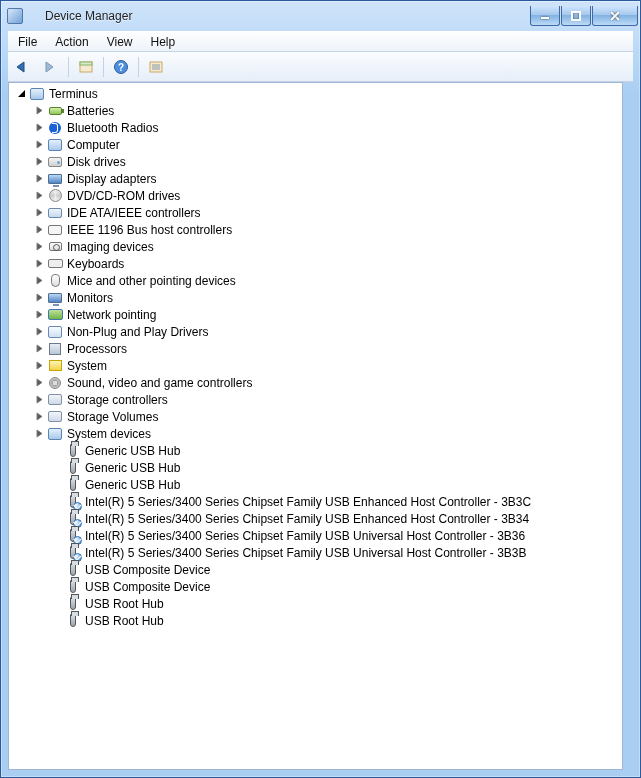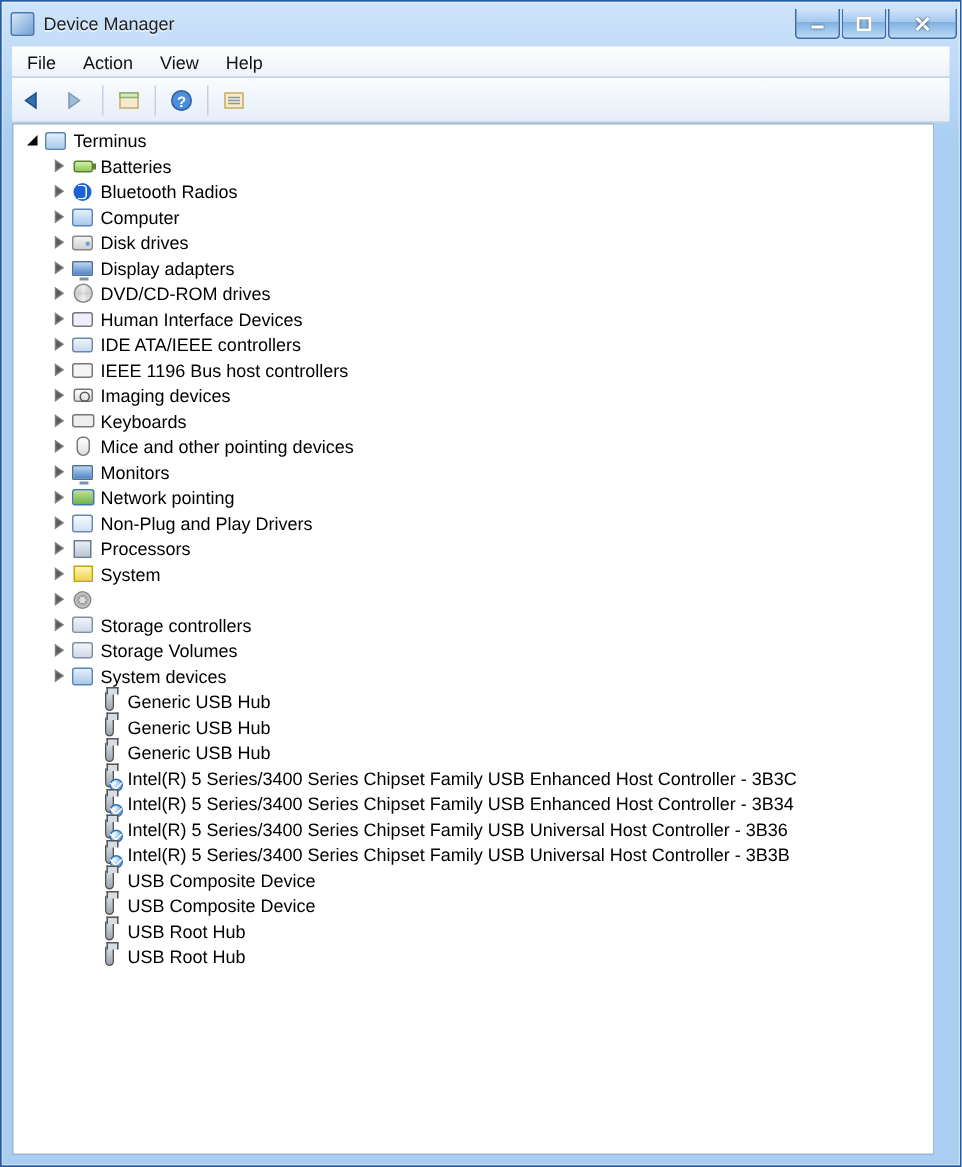--- a/index.html
+++ b/index.html
@@ -33,20 +33,21 @@
     width: 16px; height: 16px;
     background: linear-gradient(135deg,#d9e6f7,#6fa2d8);
     border: 1px solid #5078a8;
     border-radius: 2px;
   }
   .titlebar .title-text {
     color: #222;
     text-shadow: 0 1px 0 rgba(255,255,255,.6);
     flex: 1;
     font-size: 12px;
+    margin-left: 16px;
   }
   .win-buttons { display: flex; gap: 1px; margin-left: auto; margin-right: 1px; }
   .win-btn {
     width: 30px; height: 20px;
     border: 1px solid #3e6aa6;
     border-top: none;
     background: linear-gradient(to bottom,#cfe5fc 0%, #a6c9ee 45%, #7fb0e2 46%, #bcdaf6 100%);
     border-radius: 0 0 3px 3px;
     display: flex; align-items: center; justify-content: center;
     cursor: default;
@@ -321,32 +322,20 @@
     <span class="node-label">DVD/CD-ROM drives</span>
   </div>
         <div class="tree-row">
     <span class="indent" style="width:22px"></span>
     <span class="expand">
             <svg viewBox="0 0 9 9">
               <path class="tri" d="M2 1 L7 4.5 L2 8 Z" fill="#fff" stroke="#808080" stroke-width="1"></path>
             </svg>
           </span>
     <span class="node-icon">
-            <span class="ico-hid"></span>
-          </span>
-    <span class="node-label">Human Interface Devices</span>
-  </div>
-        <div class="tree-row">
-    <span class="indent" style="width:22px"></span>
-    <span class="expand">
-            <svg viewBox="0 0 9 9">
-              <path class="tri" d="M2 1 L7 4.5 L2 8 Z" fill="#fff" stroke="#808080" stroke-width="1"></path>
-            </svg>
-          </span>
-    <span class="node-icon">
             <span class="ico-sc"></span>
           </span>
     <span class="node-label">IDE ATA/IEEE controllers</span>
   </div>
         <div class="tree-row">
     <span class="indent" style="width:22px"></span>
     <span class="expand">
             <svg viewBox="0 0 9 9">
               <path class="tri" d="M2 1 L7 4.5 L2 8 Z" fill="#fff" stroke="#808080" stroke-width="1"></path>
             </svg>
@@ -455,20 +444,21 @@
         <div class="tree-row">
     <span class="indent" style="width:22px"></span>
     <span class="expand">
             <svg viewBox="0 0 9 9">
               <path class="tri" d="M2 1 L7 4.5 L2 8 Z" fill="#fff" stroke="#808080" stroke-width="1"></path>
             </svg>
           </span>
     <span class="node-icon">
             <span class="ico-speaker"></span>
           </span>
+    <span class="node-label">Sound, video and game controllers</span>
   </div>
         <div class="tree-row">
     <span class="indent" style="width:22px"></span>
     <span class="expand">
             <svg viewBox="0 0 9 9">
               <path class="tri" d="M2 1 L7 4.5 L2 8 Z" fill="#fff" stroke="#808080" stroke-width="1"></path>
             </svg>
           </span>
     <span class="node-icon">
             <span class="ico-storage"></span>

